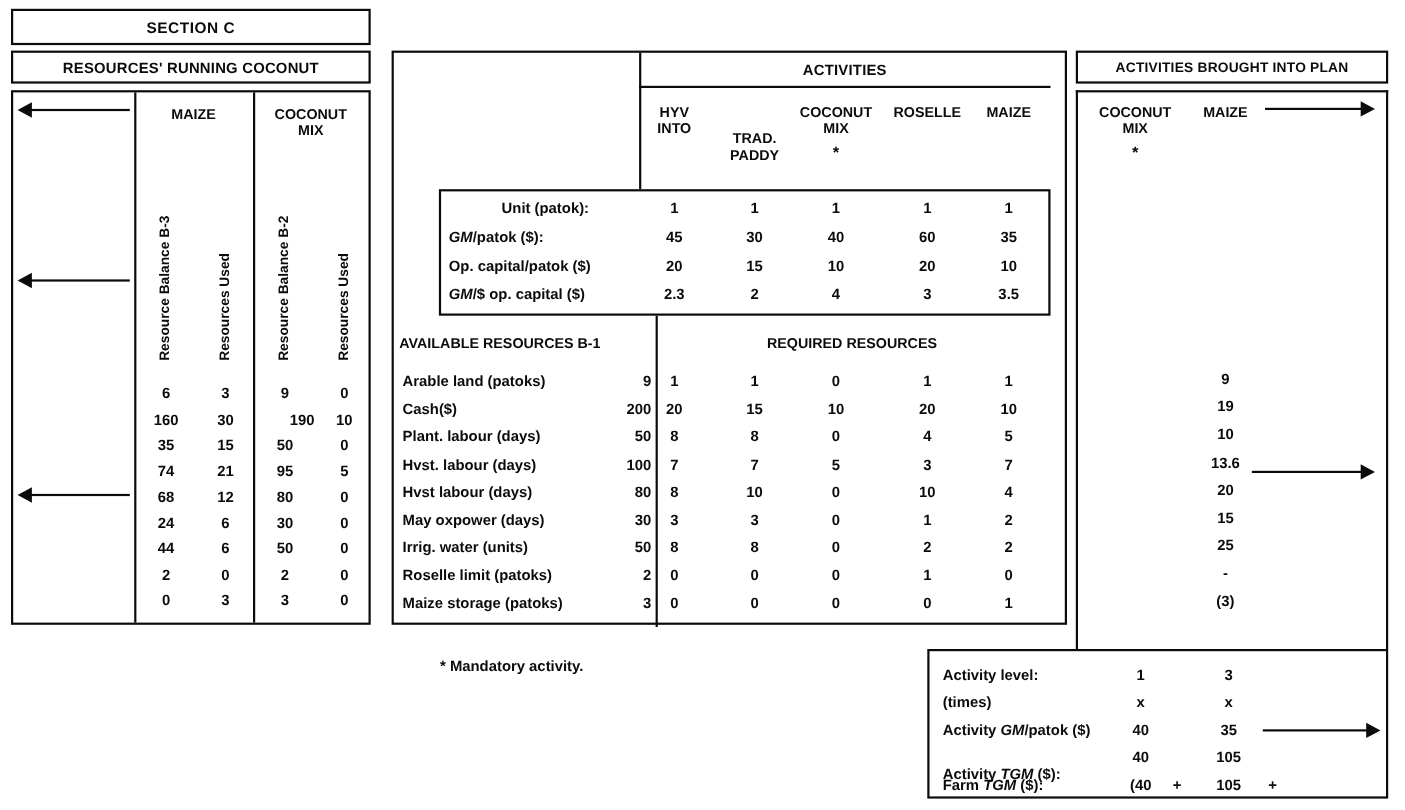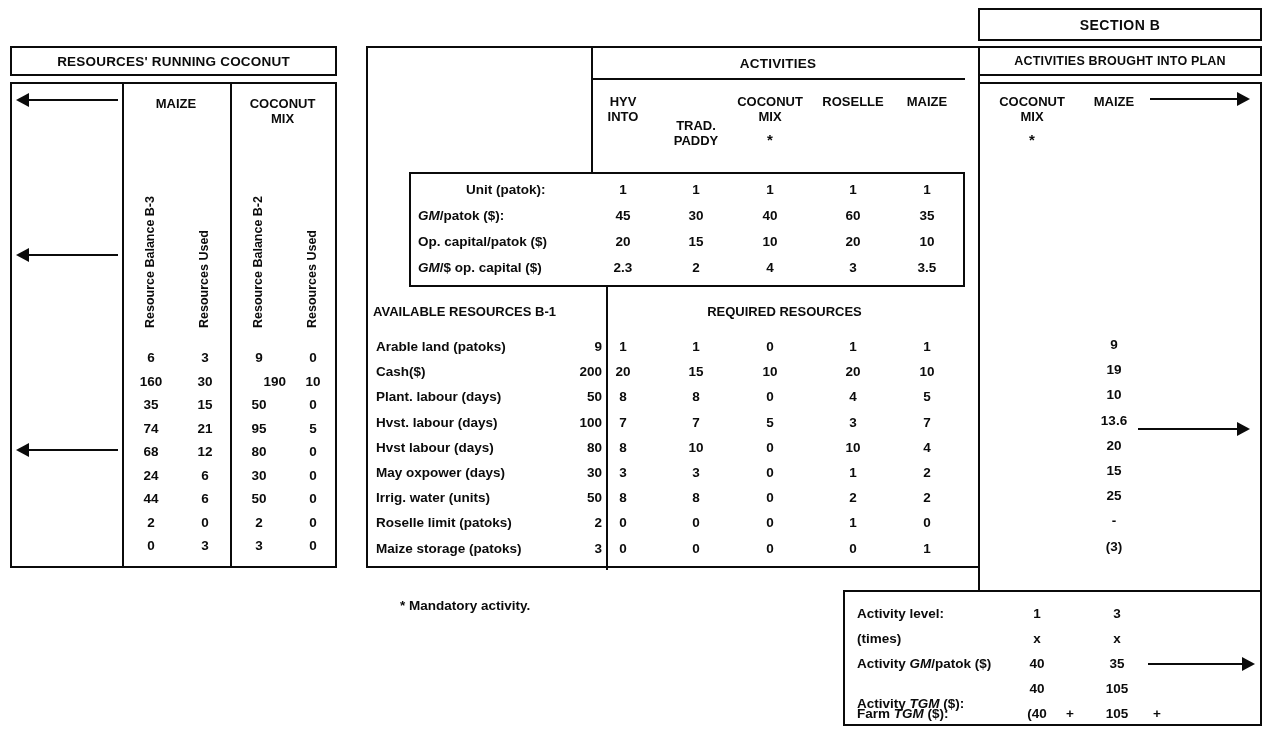--- a/index.html
+++ b/index.html
@@ -25,20 +25,23 @@
   .arrow.left::after{content:"";position:absolute;left:-12px;top:-6px;width:0;height:0;
        border-top:7px solid transparent;border-bottom:7px solid transparent;border-right:13px solid #0b0b0b}
   .arrow.right::after{content:"";position:absolute;right:-12px;top:-6px;width:0;height:0;
        border-top:7px solid transparent;border-bottom:7px solid transparent;border-left:13px solid #0b0b0b}
 </style>
 </head>
 <body>
 
 <div class="page">
 
+  <div class="box cbox" style="left:10px;top:8px;width:327px;height:33px">
+    <span class="sec-title">SECTION C</span>
+  </div>
   <div class="box cbox" style="left:10px;top:46px;width:327px;height:30px">
     <span class="sub-title">RESOURCES' RUNNING COCONUT</span>
   </div>
   <div class="box" id="c-main" style="left:10px;top:82px;width:327px;height:486px">
     <div class="vline" style="left:110px"></div>
     <div class="vline" style="left:218px"></div>
     <div class="ahead pre" style="left:110px;top:12px;width:108px">MAIZE</div>
     <div class="ahead pre" style="left:218px;top:12px;width:105px">COCONUT
 MIX</div>
   <div class="rot" style="left: 129px; bottom: 238px;">Resource Balance B-3</div>
@@ -79,21 +82,21 @@
       <div class="cellc" style="left: 274px; top: 430.5px; width: 54px;">0</div>
       <div class="cellc" style="left: 112px; top: 454px; width: 54px;">0</div>
       <div class="cellc" style="left: 166px; top: 454px; width: 54px;">3</div>
       <div class="cellc" style="left: 220px; top: 454px; width: 54px;">3</div>
       <div class="cellc" style="left: 274px; top: 454px; width: 54px;">0</div>
     </div>
   <div class="arrow left" style="top:99px;left:28px;width:90px"></div>
   <div class="arrow left" style="top:254px;left:28px;width:90px"></div>
   <div class="arrow left" style="top:449px;left:28px;width:90px"></div>
 
-  <div class="box" id="a-main" style="left:366px;top:46px;width:614px;height:522px">
+  <div class="box" id="a-main" style="left:356px;top:46px;width:614px;height:522px">
     <div class="cbox" style="position:absolute;left:223px;top:0;width:374px;height:30px">
       <span class="sub-title">ACTIVITIES</span>
     </div>
     <div class="hline" style="left:223px;top:30px;width:374px"></div>
     <div class="vline" style="left:223px;top:0;height:124px"></div>
     <div class="box" id="a-unitbox" style="left:41px;top:124px;width:556px;height:115px">
         <div class="ulabel" style="left: 7px; top: 8px; margin-left: 48px;">Unit (patok):</div>
         <div class="cellc" style="left: 182px; top: 8px; width: 60px;">1</div>
         <div class="cellc" style="left: 255px; top: 8px; width: 60px;">1</div>
         <div class="cellc" style="left: 329px; top: 8px; width: 60px;">1</div>
@@ -189,23 +192,20 @@
       <div class="ulabel" style="left: 8px; top: 492.6px;">Maize storage (patoks)</div>
       <div class="avail" style="left: 172px; top: 492.6px; width: 62px;">3</div>
       <div class="cellc" style="left: 225px; top: 492.6px; width: 60px;">0</div>
       <div class="cellc" style="left: 298px; top: 492.6px; width: 60px;">0</div>
       <div class="cellc" style="left: 372px; top: 492.6px; width: 60px;">0</div>
       <div class="cellc" style="left: 455px; top: 492.6px; width: 60px;">0</div>
       <div class="cellc" style="left: 529px; top: 492.6px; width: 60px;">1</div>
     </div>
   <div class="ulabel" style="left:400px;top:598px">* Mandatory activity.</div>
 
-  <div class="box cbox" style="left:978px;top:8px;width:284px;height:33px">
-    <span class="sec-title">SECTION B</span>
-  </div>
   <div class="box cbox" style="left:978px;top:46px;width:284px;height:30px">
     <span class="sub-title" style="font-size:12.5px">ACTIVITIES BROUGHT INTO PLAN</span>
   </div>
   <div class="box noB" id="b-main" style="left:978px;top:82px;width:284px;height:508px">
       <div class="ahead pre" style="left: 7px; top: 10px; width: 90px;">COCONUT
 MIX</div>
       <div class="ahead pre" style="left: 89px; top: 10px; width: 90px;">MAIZE</div>
       <div class="star" style="left: 7px; top: 48px; width: 90px;">*</div>
       <div class="cellc" style="left: 102px; top: 253px; width: 64px;">9</div>
       <div class="cellc" style="left: 102px; top: 278.2px; width: 64px;">19</div>

